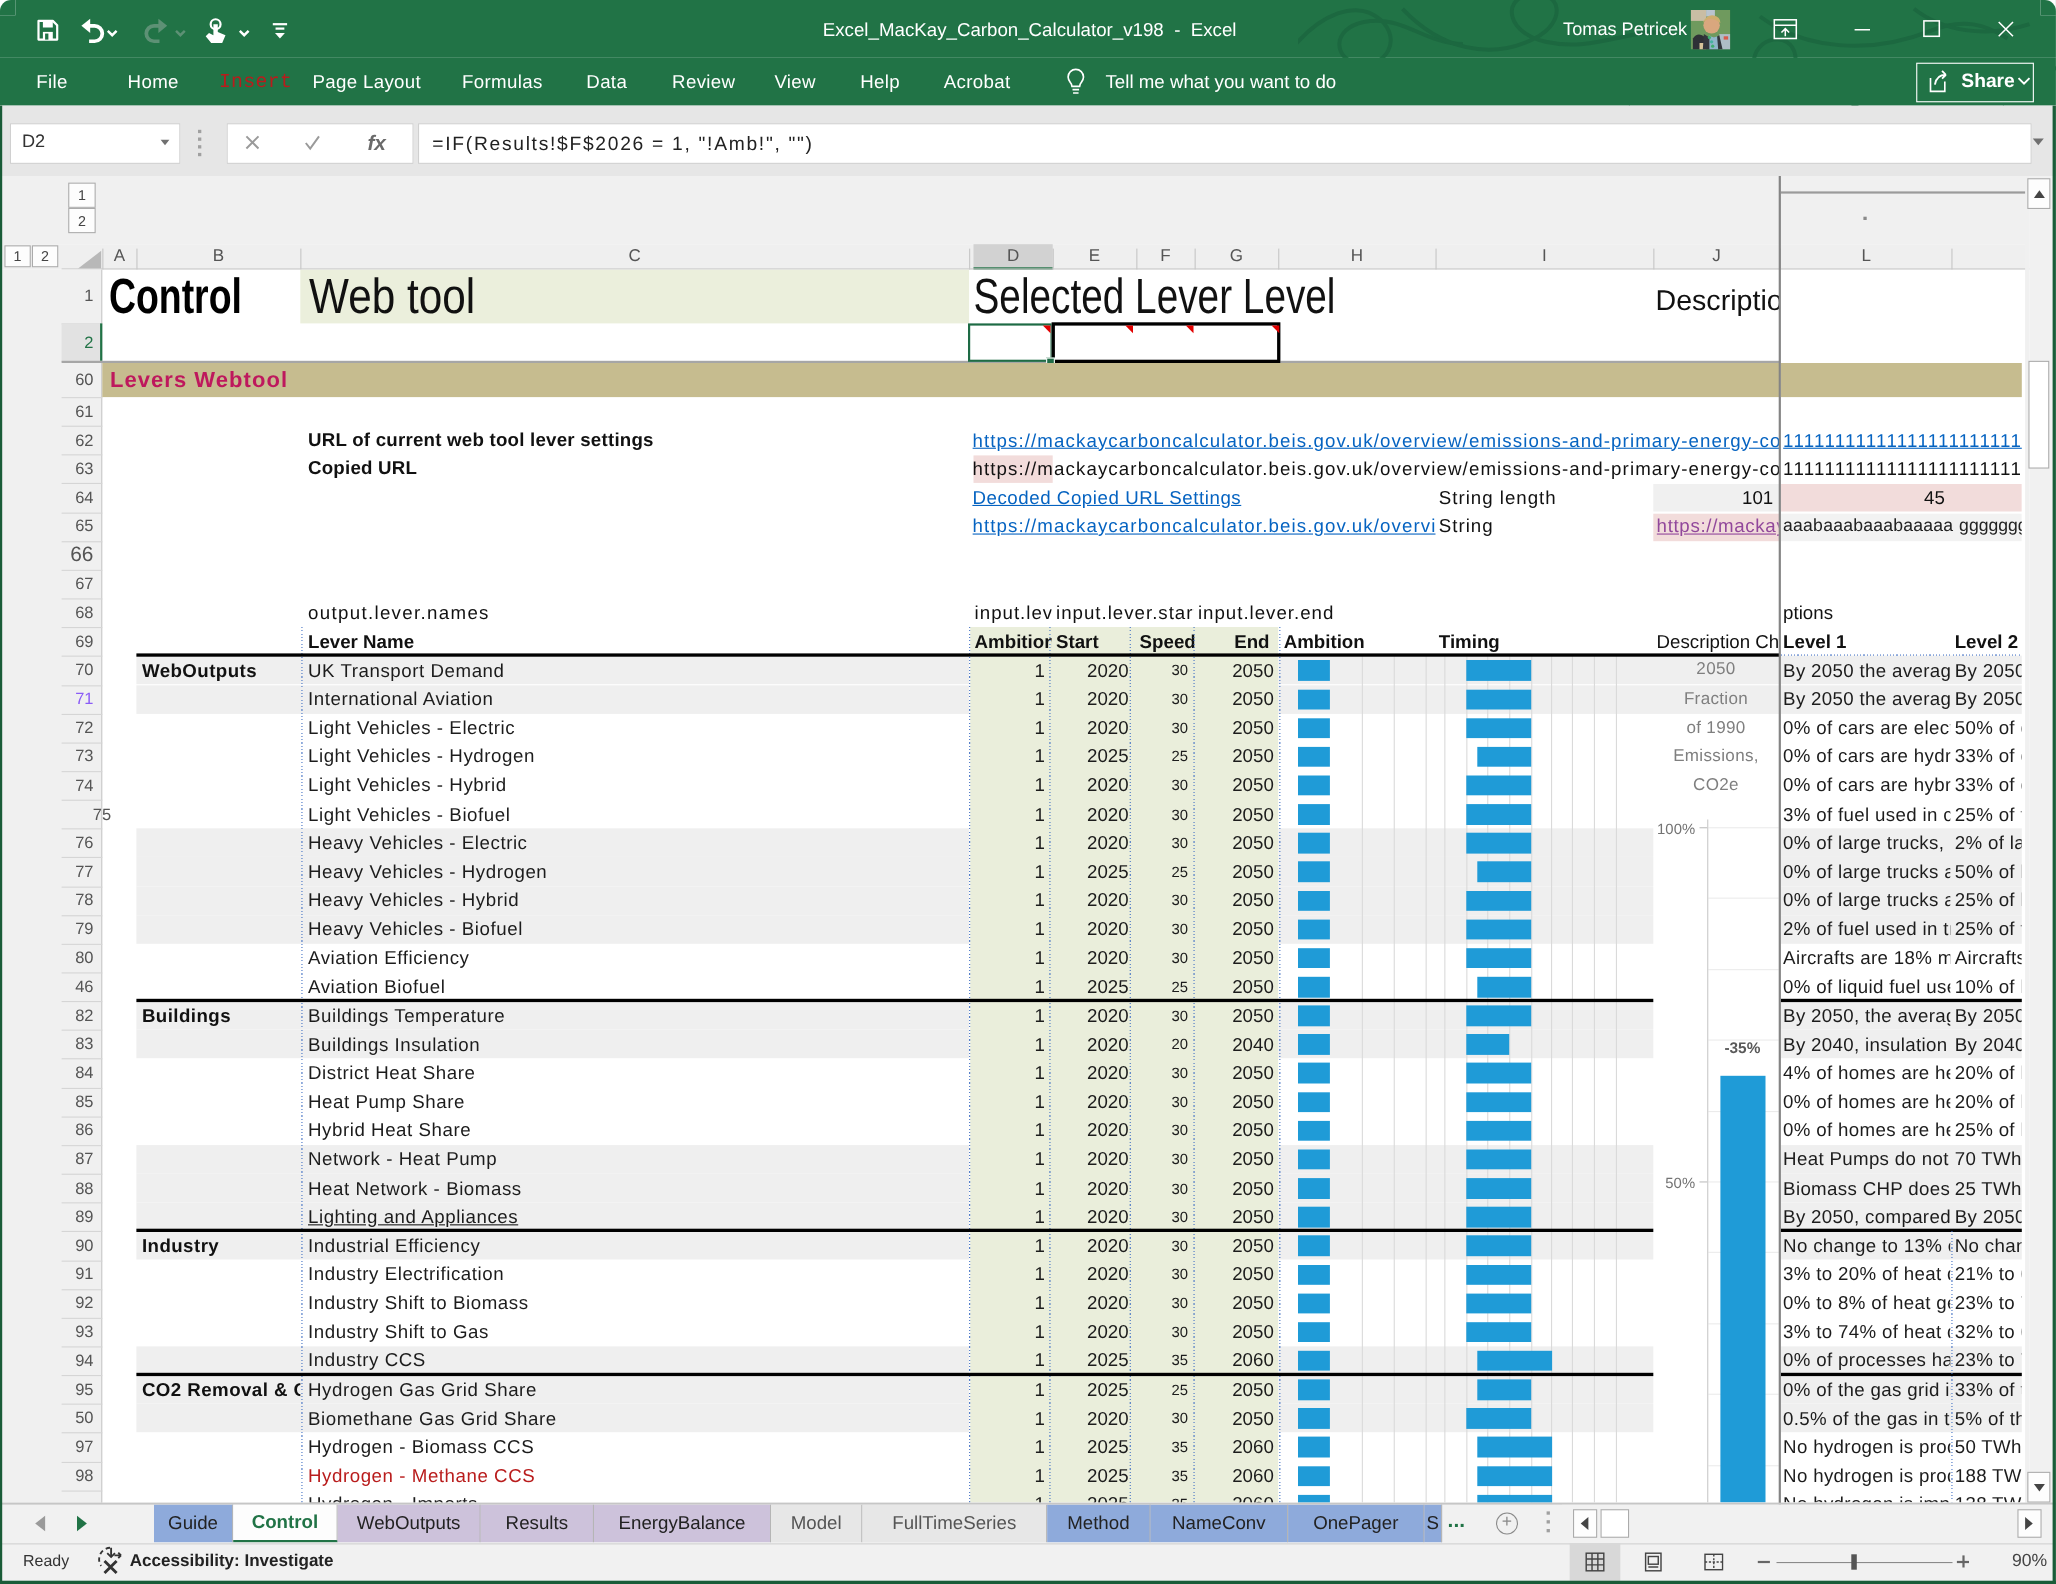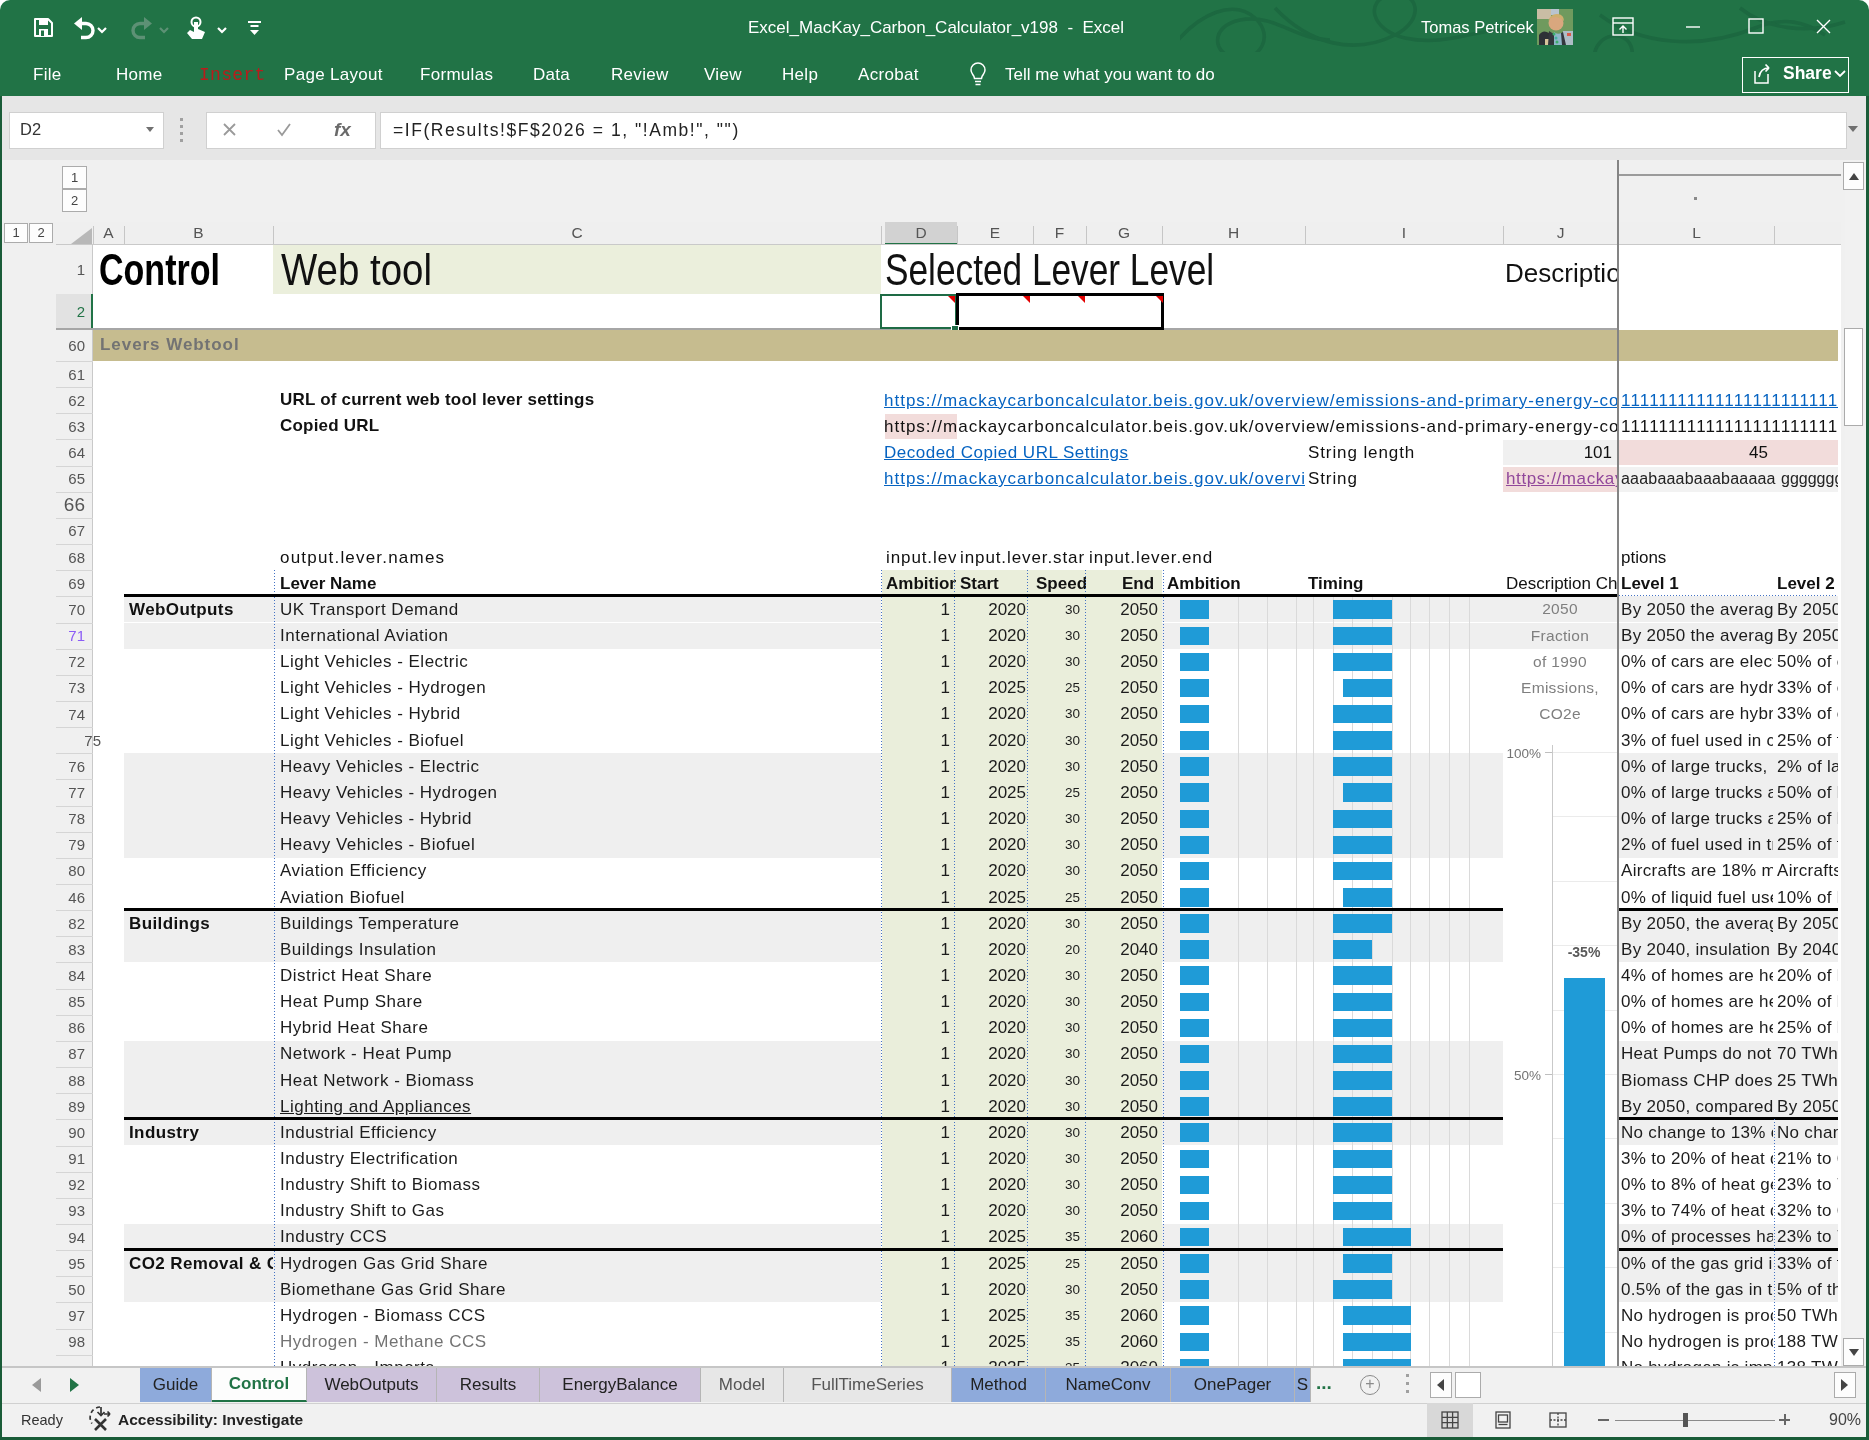--- a/index.html
+++ b/index.html
@@ -262,21 +262,21 @@
 <div style="left:1505px;top:258px;width:113px;overflow:hidden;font-size:26px;color:#111;font-weight:normal;white-space:pre;">Description</div>
 <div style="left:880px;top:294px;width:77px;height:35px;border:2px solid #1e6b45;box-sizing:border-box;background:#fff"></div>
 <div style="left:956px;top:293px;width:208px;height:36.5px;border:3px solid #000;box-sizing:border-box;background:#fff"></div>
 <div style="left:951px;top:325px;width:8px;height:7px;background:#1e6b45;border:1px solid #fff;box-sizing:border-box"></div>
 <div style="position:absolute;left:948px;top:296px;width:0;height:0;border-top:7px solid #e20000;border-left:7px solid transparent"></div>
 <div style="position:absolute;left:1023px;top:296px;width:0;height:0;border-top:7px solid #e20000;border-left:7px solid transparent"></div>
 <div style="position:absolute;left:1078px;top:296px;width:0;height:0;border-top:7px solid #e20000;border-left:7px solid transparent"></div>
 <div style="position:absolute;left:1156px;top:296px;width:0;height:0;border-top:7px solid #e20000;border-left:7px solid transparent"></div>
 <div style="left:93px;top:330px;width:1525px;height:31px;background:#c6bc8f;"></div>
 <div style="left:1619px;top:330px;width:219px;height:31px;background:#c6bc8f;"></div>
-<div style="left:100px;top:335px;font-size:17px;color:#737373;font-weight:bold;white-space:pre;letter-spacing:0.95px;">Levers Webtool</div>
+<div style="left:100px;top:335px;font-size:20px;color:#be185d;font-weight:bold;white-space:pre;letter-spacing:0.95px;">Levers Webtool</div>
 <div style="left:280px;top:390.15px;font-size:17px;color:#111;font-weight:bold;white-space:pre;letter-spacing:0.2px;">URL of current web tool lever settings</div>
 <div style="left:280px;top:416.3px;font-size:17px;color:#111;font-weight:bold;white-space:pre;letter-spacing:0.2px;">Copied URL</div>
 <div style="left:884px;top:390.65px;width:734px;overflow:hidden;font-size:17px;color:#0563c1;font-weight:normal;white-space:pre;text-decoration:underline;letter-spacing:1.0px">https://mackaycarboncalculator.beis.gov.uk/overview/emissions-and-primary-energy-co2e/home</div>
 <div style="left:885px;top:414.3px;width:72px;height:25px;background:#f2dcdb;"></div>
 <div style="left:884px;top:416.8px;width:734px;overflow:hidden;font-size:17px;color:#111;font-weight:normal;white-space:pre;letter-spacing:1.0px">https://mackaycarboncalculator.beis.gov.uk/overview/emissions-and-primary-energy-co2e/home</div>
 <div style="left:884px;top:442.95px;font-size:17px;color:#0563c1;font-weight:normal;white-space:pre;letter-spacing:0.5px;text-decoration:underline">Decoded Copied URL Settings</div>
 <div style="left:1308px;top:442.95px;font-size:17px;color:#111;font-weight:normal;white-space:pre;letter-spacing:0.9px;">String length</div>
 <div style="left:1503px;top:440.45px;width:115px;height:25px;background:#f0f0f0;"></div>
 <div style="left:1312px;top:442.95px;width:300px;text-align:right;font-size:17px;color:#111;font-weight:normal;white-space:pre;">101</div>
 <div style="left:884px;top:469.1px;width:421px;overflow:hidden;font-size:17px;color:#0563c1;font-weight:normal;white-space:pre;text-decoration:underline;letter-spacing:1.0px">https://mackaycarboncalculator.beis.gov.uk/overview</div>
@@ -584,21 +584,21 @@
 <div style="left:858px;top:1279.75px;width:300px;text-align:right;font-size:17px;color:#1c1c1c;font-weight:normal;white-space:pre;">2050</div>
 <div style="left:1180px;top:1280.25px;width:29px;height:18.5px;background:#1f9bd7;"></div>
 <div style="left:1333px;top:1280.25px;width:59px;height:18.5px;background:#1f9bd7;"></div>
 <div style="left:280px;top:1305.9px;font-size:17px;color:#1c1c1c;font-weight:normal;white-space:pre;letter-spacing:0.5px;">Hydrogen - Biomass CCS</div>
 <div style="left:650px;top:1305.9px;width:300px;text-align:right;font-size:17px;color:#1c1c1c;font-weight:normal;white-space:pre;">1</div>
 <div style="left:726px;top:1305.9px;width:300px;text-align:right;font-size:17px;color:#1c1c1c;font-weight:normal;white-space:pre;">2025</div>
 <div style="left:780px;top:1307.9px;width:300px;text-align:right;font-size:13.5px;color:#1c1c1c;font-weight:normal;white-space:pre;">35</div>
 <div style="left:858px;top:1305.9px;width:300px;text-align:right;font-size:17px;color:#1c1c1c;font-weight:normal;white-space:pre;">2060</div>
 <div style="left:1180px;top:1306.4px;width:29px;height:18.5px;background:#1f9bd7;"></div>
 <div style="left:1343px;top:1306.4px;width:67.5px;height:18.5px;background:#1f9bd7;"></div>
-<div style="left:280px;top:1332.05px;font-size:17px;color:#737373;font-weight:normal;white-space:pre;letter-spacing:0.5px;">Hydrogen - Methane CCS</div>
+<div style="left:280px;top:1332.05px;font-size:17px;color:#b91c1c;font-weight:normal;white-space:pre;letter-spacing:0.5px;">Hydrogen - Methane CCS</div>
 <div style="left:650px;top:1332.05px;width:300px;text-align:right;font-size:17px;color:#1c1c1c;font-weight:normal;white-space:pre;">1</div>
 <div style="left:726px;top:1332.05px;width:300px;text-align:right;font-size:17px;color:#1c1c1c;font-weight:normal;white-space:pre;">2025</div>
 <div style="left:780px;top:1334.05px;width:300px;text-align:right;font-size:13.5px;color:#1c1c1c;font-weight:normal;white-space:pre;">35</div>
 <div style="left:858px;top:1332.05px;width:300px;text-align:right;font-size:17px;color:#1c1c1c;font-weight:normal;white-space:pre;">2060</div>
 <div style="left:1180px;top:1332.55px;width:29px;height:18.5px;background:#1f9bd7;"></div>
 <div style="left:1343px;top:1332.55px;width:67.5px;height:18.5px;background:#1f9bd7;"></div>
 <div style="left:280px;top:1358.1999999999998px;font-size:17px;color:#1c1c1c;font-weight:normal;white-space:pre;letter-spacing:0.5px;">Hydrogen - Imports</div>
 <div style="left:650px;top:1358.1999999999998px;width:300px;text-align:right;font-size:17px;color:#1c1c1c;font-weight:normal;white-space:pre;">1</div>
 <div style="left:726px;top:1358.1999999999998px;width:300px;text-align:right;font-size:17px;color:#1c1c1c;font-weight:normal;white-space:pre;">2025</div>
 <div style="left:780px;top:1360.1999999999998px;width:300px;text-align:right;font-size:13.5px;color:#1c1c1c;font-weight:normal;white-space:pre;">35</div>

